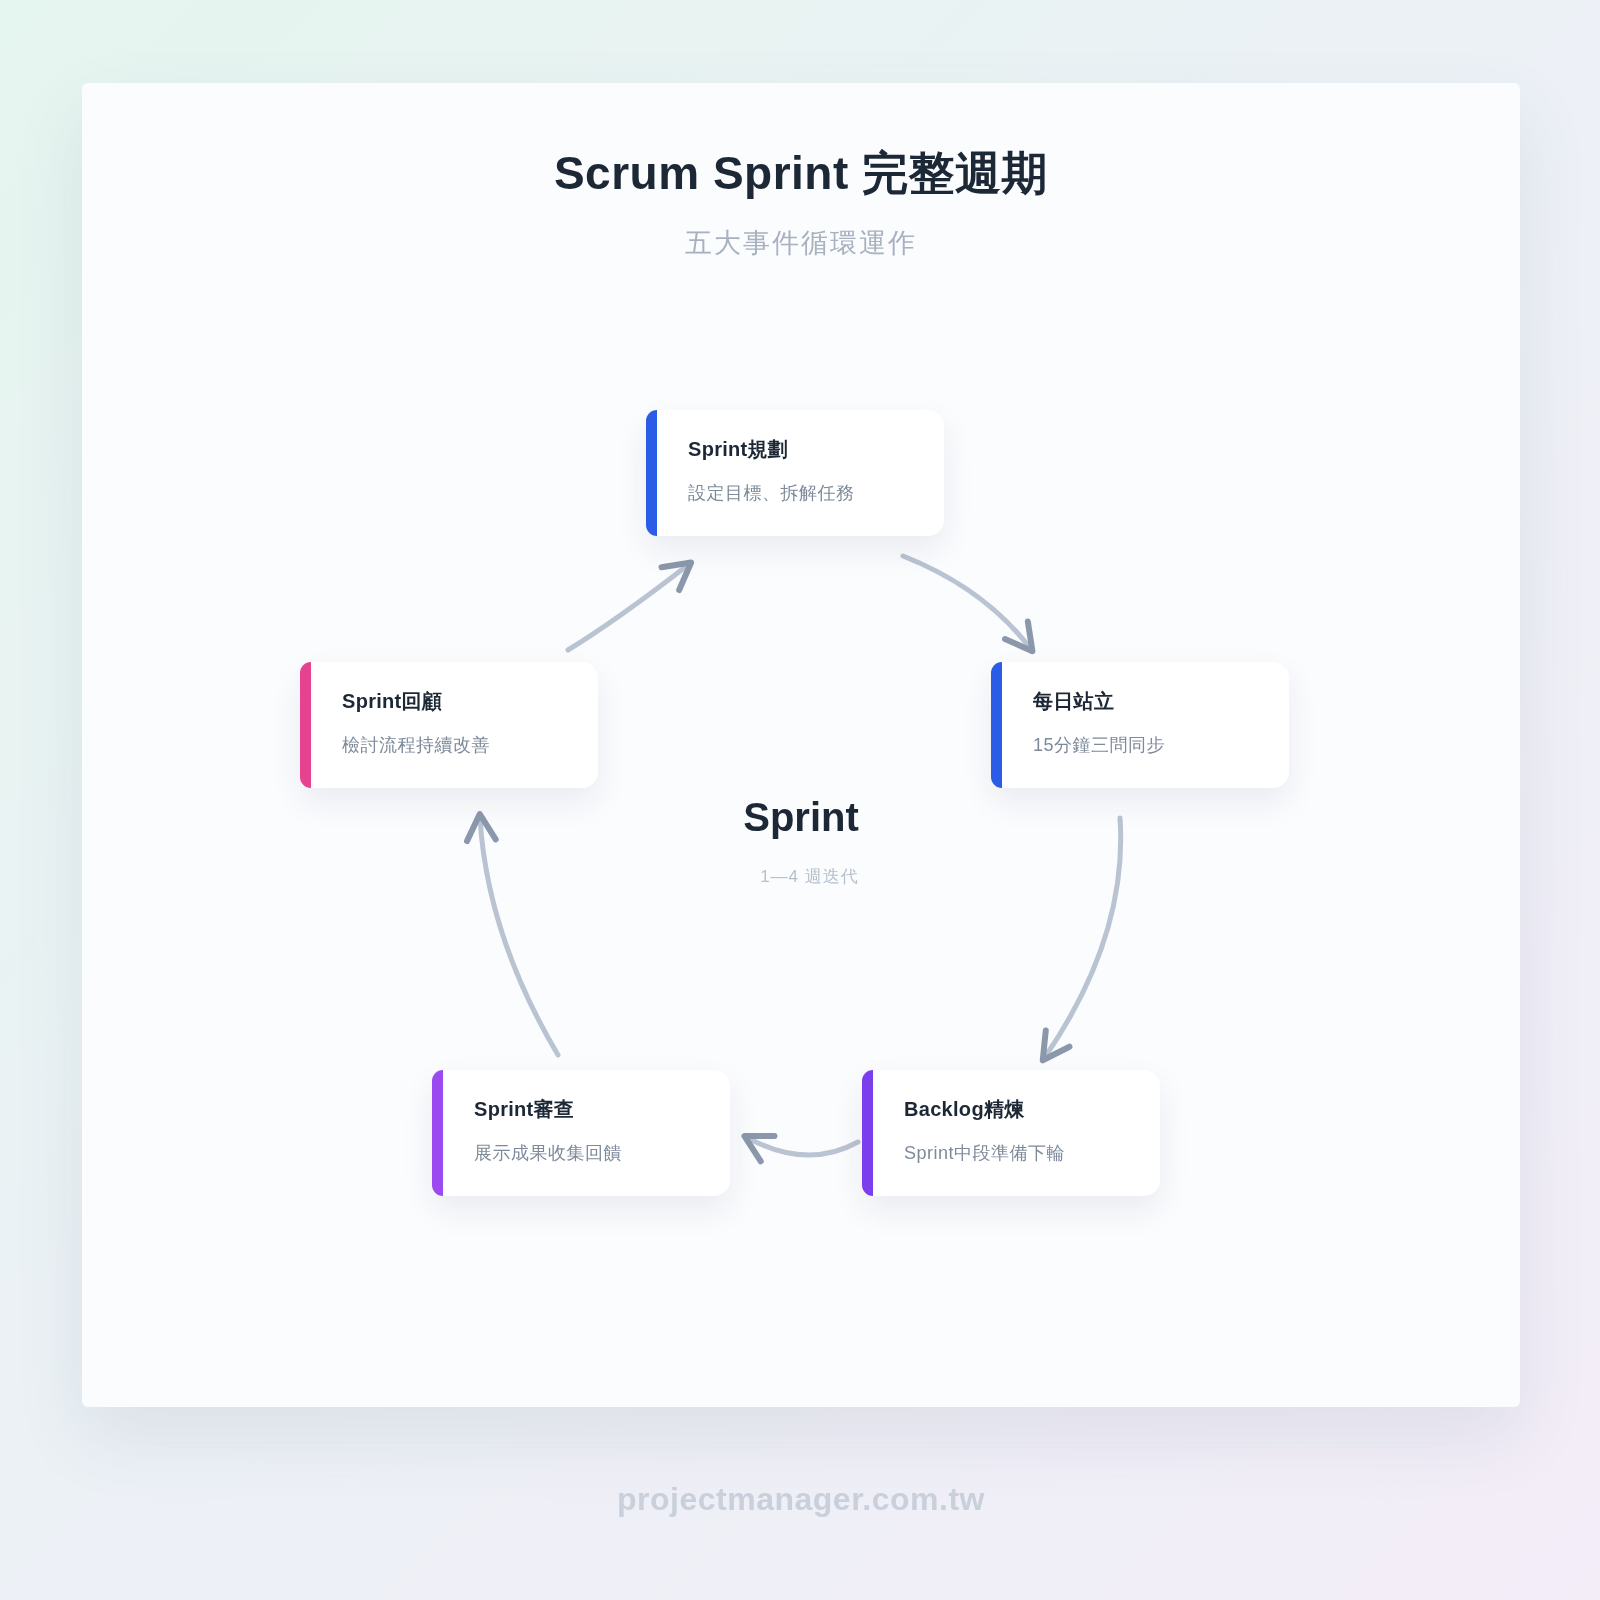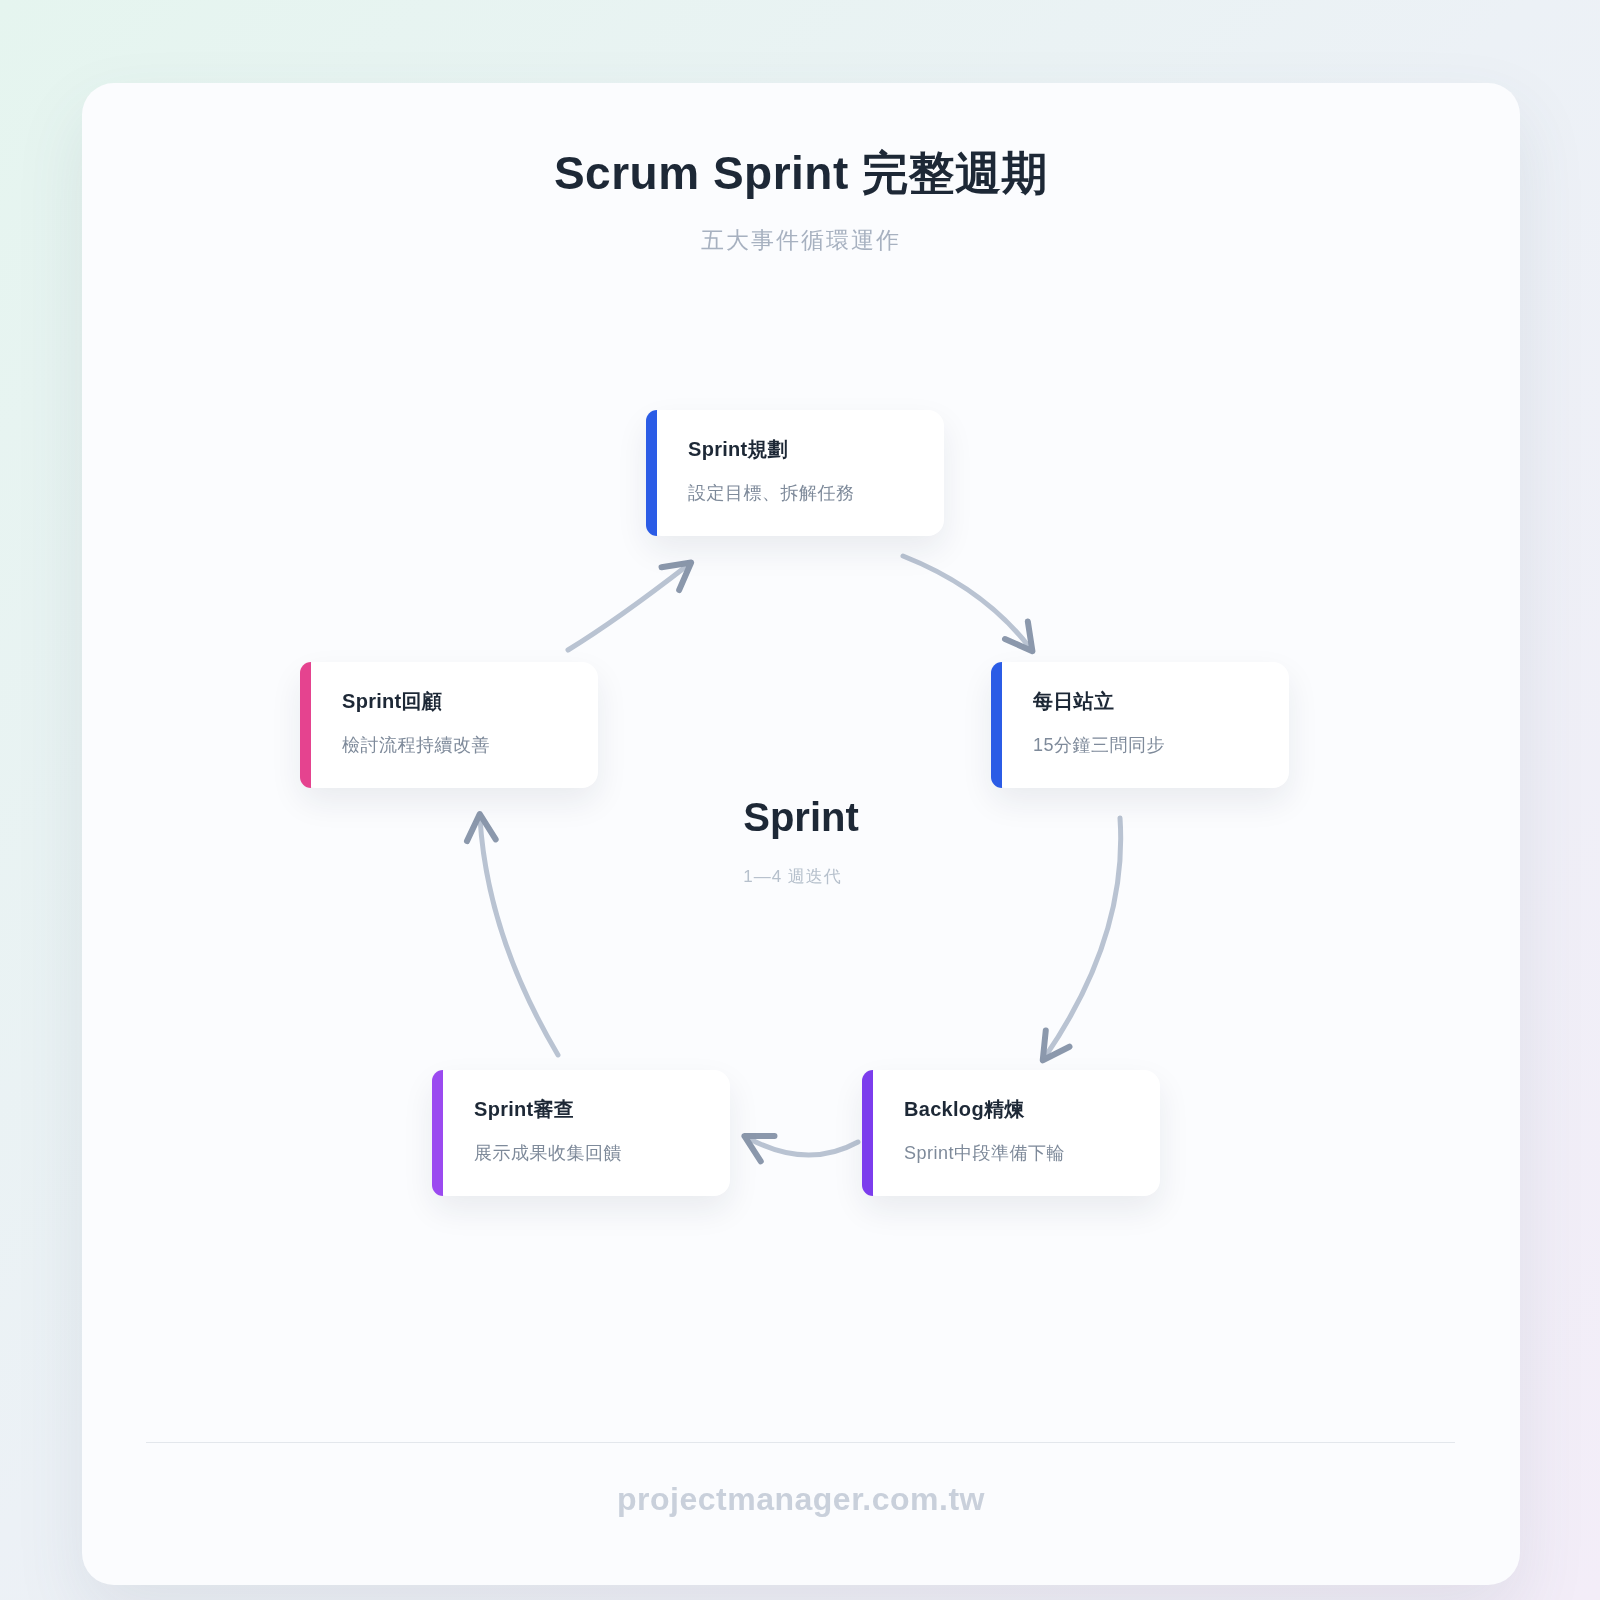--- a/index.html
+++ b/index.html
@@ -6,31 +6,31 @@
   html, body { width: 1600px; height: 1600px; }
   body {
     position: relative;
     font-family: "Liberation Sans", "DejaVu Sans", sans-serif;
     background: linear-gradient(135deg, #e5f5ef 0%, #ecf1f6 48%, #f3edf8 100%);
     overflow: hidden;
   }
   .panel {
     position: absolute;
     left: 82px; top: 83px;
-    width: 1438px; height: 1502px;
+    width: 1438px; height: 1324px;
     background: #fbfcfe;
-    border-radius: 32px;
+    border-radius: 6px;
     box-shadow: 0 30px 70px rgba(71, 85, 105, 0.10);
   }
   .header { position: absolute; top: 60px; left: 0; width: 100%; text-align: center; }
   .header-title {
     font-size: 46px; font-weight: 700; color: #1d2836; letter-spacing: 0.5px;
   }
   .header-subtitle {
-    margin-top: 20px; font-size: 23px; color: #a7b1c0; letter-spacing: 2px;
+    margin-top: 20px; font-size: 27px; color: #a7b1c0; letter-spacing: 2px;
   }
   .arrows { position: absolute; left: 0; top: 0; width: 1438px; height: 1502px; }
   .card {
     position: absolute;
     width: 298px; height: 126px;
     background: #ffffff;
     border-radius: 16px;
     box-shadow: 0 14px 32px rgba(30, 41, 59, 0.08);
   }
   .card-accent {
@@ -40,21 +40,21 @@
   .card-body { position: absolute; left: 42px; top: 26px; right: 16px; }
   .card-title { font-size: 20px; font-weight: 700; color: #1d2836; letter-spacing: 0.3px; }
   .card-desc { margin-top: 18px; font-size: 18px; color: #7e8a9a; letter-spacing: 0.5px; }
   .card-planning   { left: 564px; top: 327px; }
   .card-daily      { left: 909px; top: 579px; }
   .card-retro      { left: 218px; top: 579px; padding-left: 28px; }
   .card-review     { left: 350px; top: 987px; }
   .card-refinement { left: 780px; top: 987px; }
   .center-label {
     position: absolute; left: 50%; top: 712px; transform: translateX(-50%);
-    text-align: left; white-space: nowrap;
+    text-align: right; white-space: nowrap;
   }
   .center-title { font-size: 40px; font-weight: 700; color: #1d2836; }
   .center-sub { margin-top: 25px; font-size: 17px; color: #b6c0cc; letter-spacing: 1px; }
   .footer-divider {
     position: absolute; left: 64px; right: 65px; top: 1359px;
     height: 1px; background: #e3e7ec;
   }
   .footer-text {
     position: absolute; left: 0; width: 100%; top: 1398px;
     text-align: center; font-size: 32px; font-weight: 600; color: #c9d0db;

